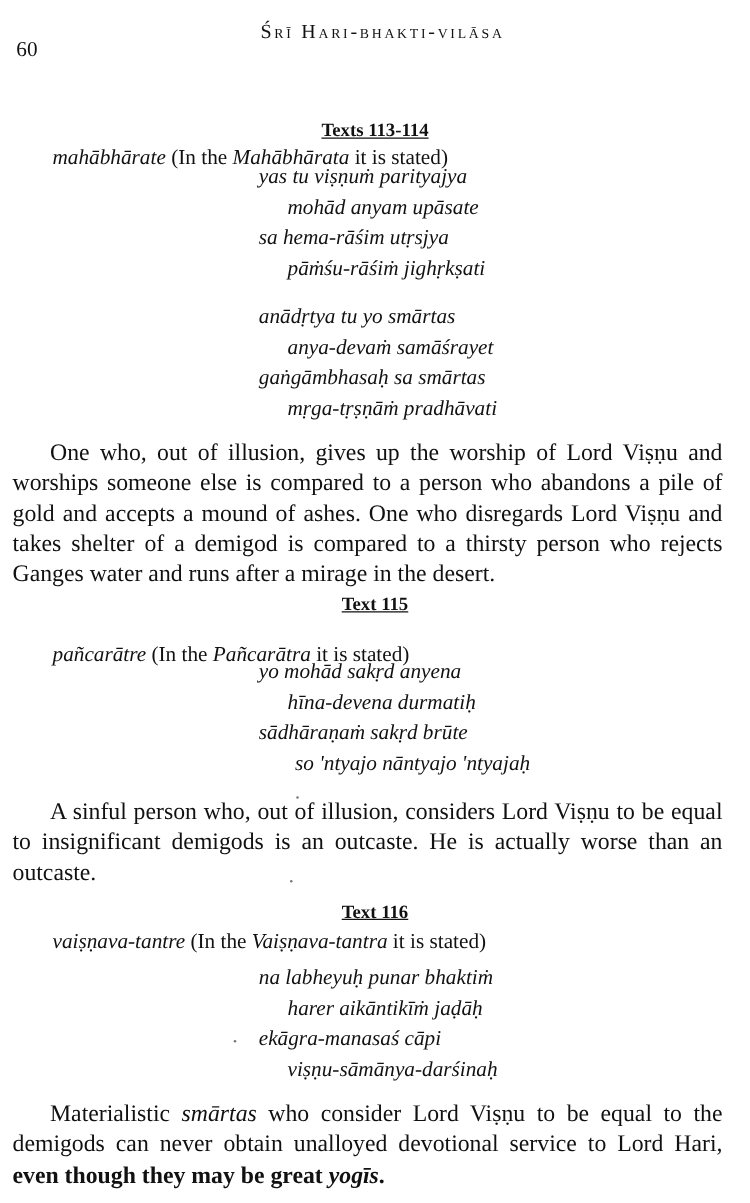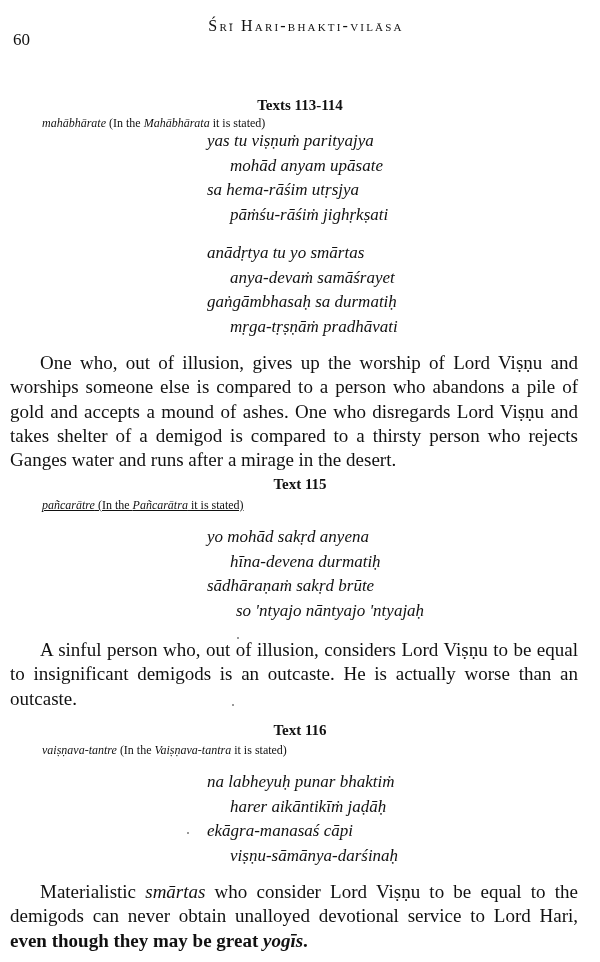--- a/index.html
+++ b/index.html
@@ -12,24 +12,24 @@
       position: absolute; left: 13px; top: 30px;
       font-size: 17px;
     }
     .running-head {
       position: absolute; left: 0; width: 600px; top: 17px;
       text-align: center; font-size: 16px; letter-spacing: 2.2px;
       font-variant: small-caps; padding-left: 6px;
     }
     .text-heading {
       position: absolute; left: 0; width: 600px; text-align: center;
-      font-weight: bold; font-size: 15px;
+      font-weight: bold; font-size: 15px; text-decoration: underline;
     }
     .source-line {
-      position: absolute; left: 42px; font-size: 12px;
+      position: absolute; left: 42px; font-size: 17px;
     }
     .source-line i { font-style: italic; }
     .verse-line {
       position: absolute; font-style: italic; font-size: 17px; white-space: nowrap;
     }
     .para {
       position: absolute; left: 10px; width: 568px;
       font-size: 19px; line-height: 24.3px; text-align: justify;
       text-indent: 30px;
     }
@@ -50,27 +50,27 @@
     <i>mahābhārate</i><span> (In the </span><i>Mahābhārata</i><span> it is stated)</span>
   </div>
 
   <div class="verse-line" style="left:207px; top:131px;">yas tu viṣṇuṁ parityajya</div>
   <div class="verse-line" style="left:230px; top:156px;">mohād anyam upāsate</div>
   <div class="verse-line" style="left:207px; top:180px;">sa hema-rāśim utṛsjya</div>
   <div class="verse-line" style="left:230px; top:205px;">pāṁśu-rāśiṁ jighṛkṣati</div>
 
   <div class="verse-line" style="left:207px; top:243px;">anādṛtya tu yo smārtas</div>
   <div class="verse-line" style="left:230px; top:268px;">anya-devaṁ samāśrayet</div>
-  <div class="verse-line" style="left:207px; top:292px;">gaṅgāmbhasaḥ sa durmatiḥ</div>
+  <div class="verse-line" style="left:207px; top:292px;">gaṅgāmbhasaḥ sa smārtas</div>
   <div class="verse-line" style="left:230px; top:317px;">mṛga-tṛṣṇāṁ pradhāvati</div>
 
   <div class="para" style="top:351px;">One who, out of illusion, gives up the worship of Lord Viṣṇu and worships someone else is compared to a person who abandons a pile of gold and accepts a mound of ashes. One who disregards Lord Viṣṇu and takes shelter of a demigod is compared to a thirsty person who rejects Ganges water and runs after a mirage in the desert.</div>
 
   <div class="text-heading" style="top:476px;">Text 115</div>
-  <div class="source-line" style="top:498px;text-decoration:underline;">
+  <div class="source-line" style="top:514px;">
     <i>pañcarātre</i><span> (In the </span><i>Pañcarātra</i><span> it is stated)</span>
   </div>
 
   <div class="verse-line" style="left:207px; top:527px;">yo mohād sakṛd anyena</div>
   <div class="verse-line" style="left:230px; top:552px;">hīna-devena durmatiḥ</div>
   <div class="verse-line" style="left:207px; top:576px;">sādhāraṇaṁ sakṛd brūte</div>
   <div class="verse-line" style="left:236px; top:601px;">so 'ntyajo nāntyajo 'ntyajaḥ</div>
 
   <div class="speck" style="left:237px; top:637px;"></div>
   <div class="para" style="top:638px;">A sinful person who, out of illusion, considers Lord Viṣṇu to be equal to insignificant demigods is an outcaste. He is actually worse than an outcaste.</div>

